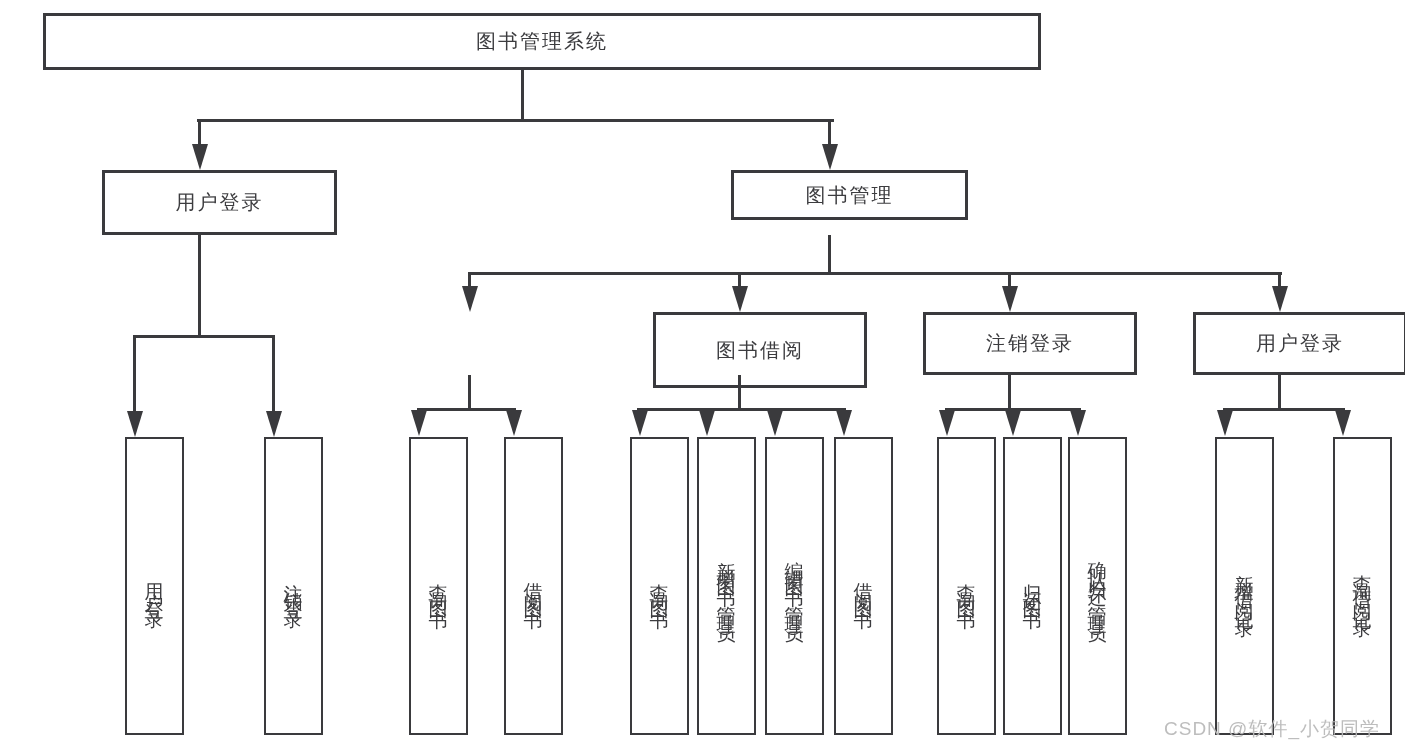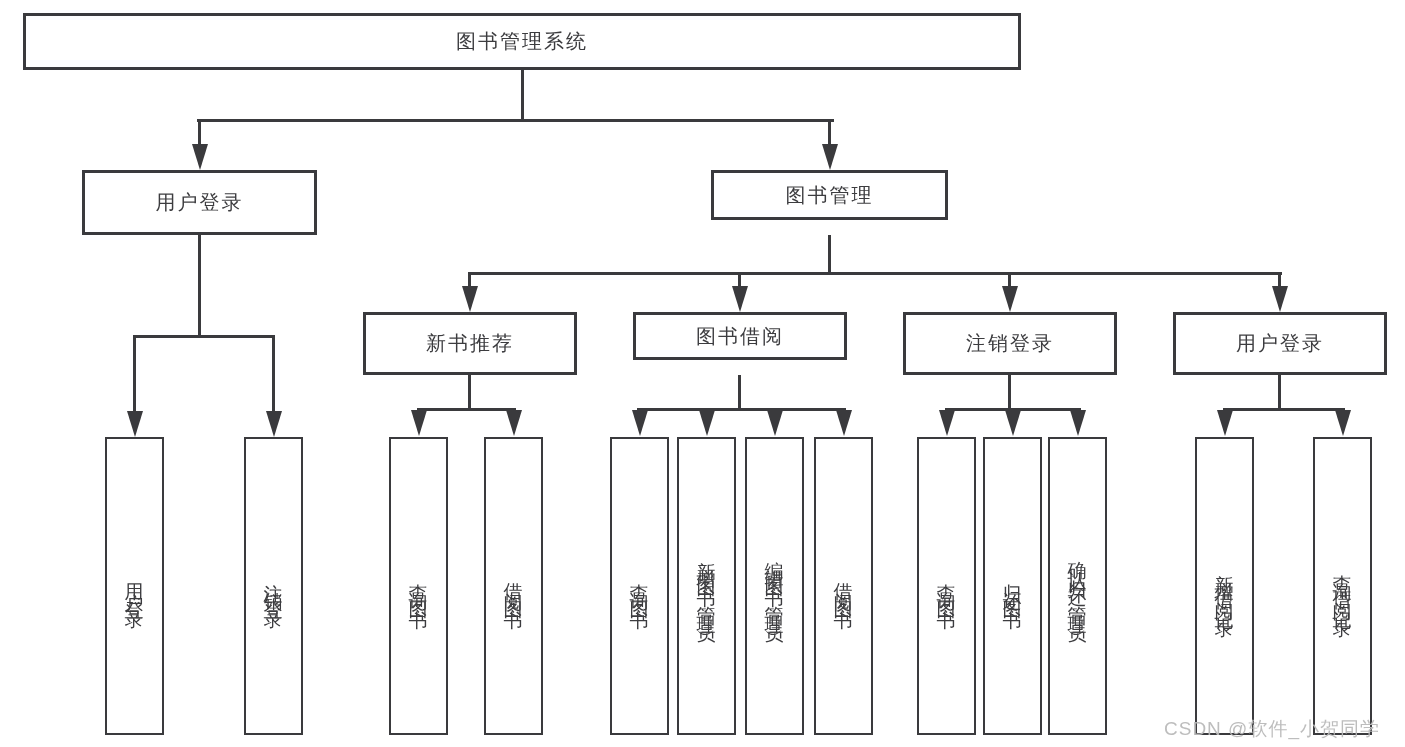--- a/index.html
+++ b/index.html
@@ -4,21 +4,21 @@
 <style>
   html,body{margin:0;padding:0;background:#ffffff;}
   .stage{
     position:relative;width:1405px;height:747px;background:#ffffff;overflow:hidden;
     font-family:"Liberation Sans","DejaVu Sans",sans-serif;color:#3c3c3f;
   }
   
   .node{
     position:absolute;box-sizing:border-box;border:3px solid #3a3a3d;background:#ffffff;
     display:flex;align-items:center;justify-content:center;
-    font-size:20px;letter-spacing:2px;color:#3c3c3f;
+    font-size:20px;letter-spacing:2px;color:#3c3c3f;margin-left:20px;
   }
   .leaf{
     border-width:2.5px;
     writing-mode:vertical-rl;
     font-size:19px;letter-spacing:9px;line-height:1;
   }
   
   .v{position:absolute;width:3px;background:#3a3a3d;}
   .h{position:absolute;height:3px;background:#3a3a3d;}
   .a{position:absolute;width:0;height:0;border-left:8px solid transparent;border-right:8px solid transparent;border-top:26px solid #3a3a3d;}
@@ -31,23 +31,22 @@
 <body>
 
 <div class="stage">
 
   <div class="node" style="left:23px;top:13px;width:998px;height:57px;">图书管理系统</div>
 
   <div class="node" style="left:82px;top:170px;width:235px;height:65px;">用户登录</div>
 
   <div class="node" style="left:711px;top:170px;width:237px;height:50px;">图书管理</div>
 
-  <div class="node" style="left:363px;top:312px;width:214px;height:63px;">新书推荐</div>
 
-  <div class="node" style="left:633px;top:312px;width:214px;height:48px;">图书借阅</div>
+  <div class="node" style="left:633px;top:312px;width:214px;height:76px;">图书借阅</div>
 
   <div class="node" style="left:903px;top:312px;width:214px;height:63px;">注销登录</div>
 
   <div class="node" style="left:1173px;top:312px;width:214px;height:63px;">用户登录</div>
 
   <div class="node leaf" style="left:105px;top:437px;width:59px;height:298px;">用户登录</div>
   <div class="node leaf" style="left:244px;top:437px;width:59px;height:298px;">注销登录</div>
 
   <div class="node leaf" style="left:389px;top:437px;width:59px;height:298px;">查询图书</div>
   <div class="node leaf" style="left:484px;top:437px;width:59px;height:298px;">借阅图书</div>

